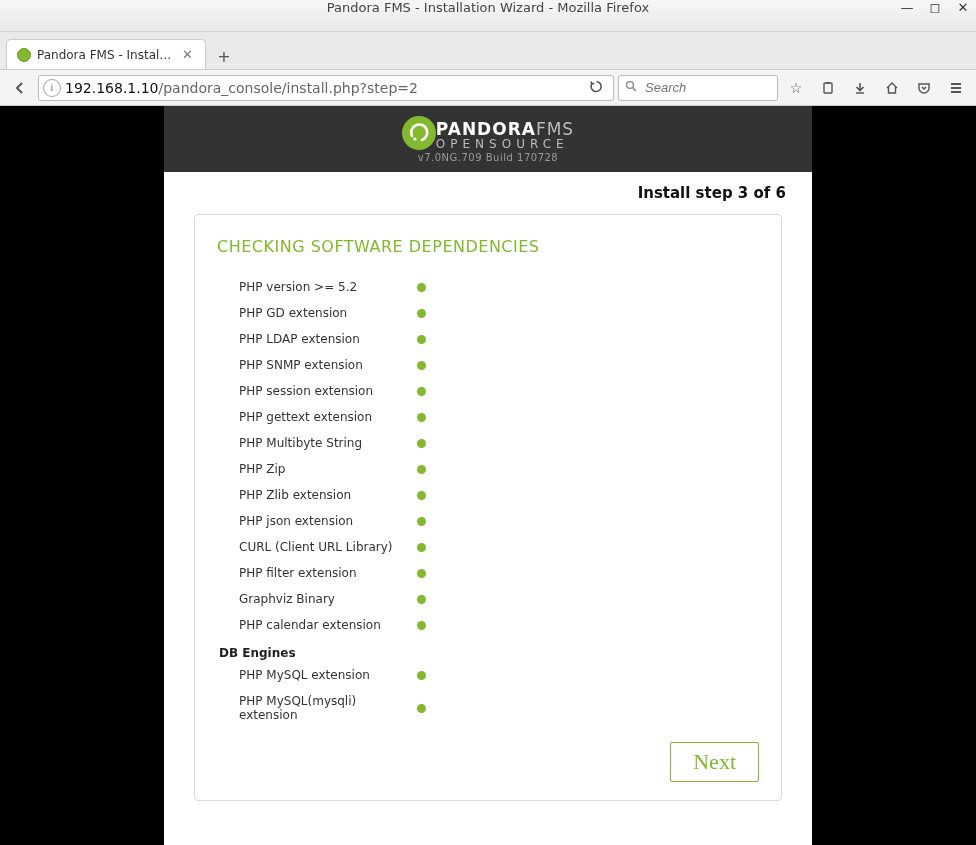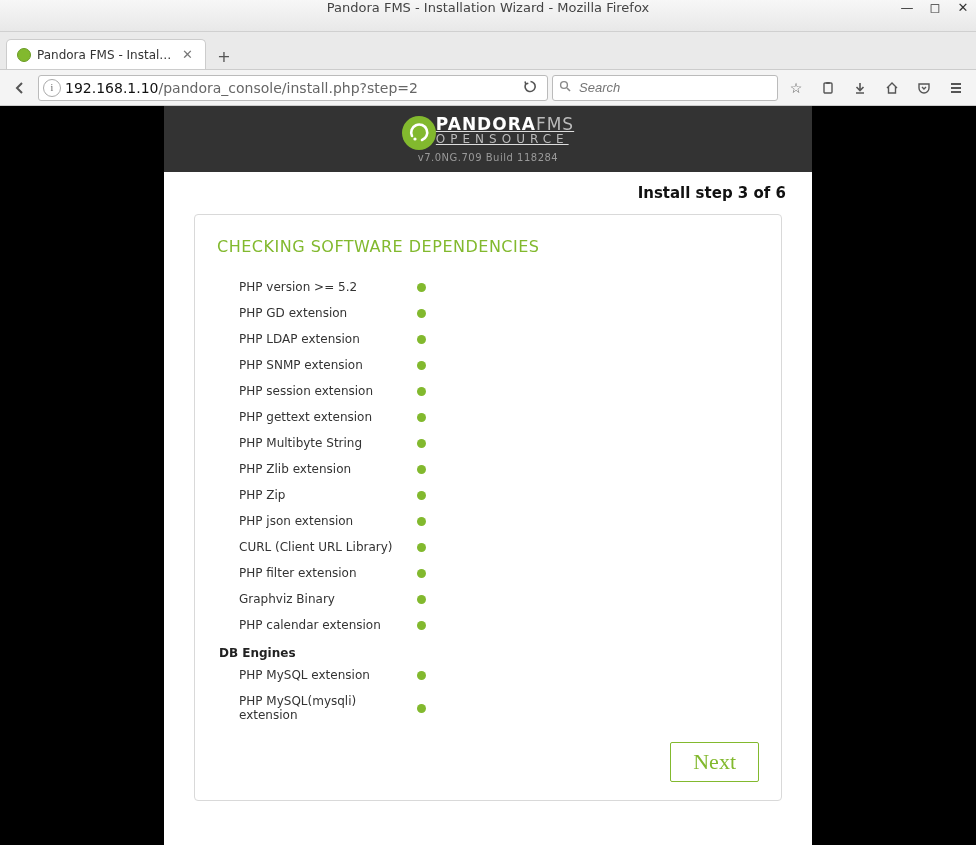--- a/index.html
+++ b/index.html
@@ -98,21 +98,21 @@
     border-radius: 3px;
     height: 26px;
     padding: 0 4px;
     gap: 4px;
   }
   .urlbar .ii { display: flex; align-items: center; justify-content: center; width: 18px; height: 18px; border: 1px solid #aaa; border-radius: 50%; font-size: 10px; color: #666; font-family: Georgia, serif; }
   .urlbar .urltext { flex: 1; font-size: 14px; color: #666; }
   .urlbar .urltext .host { color: #111; }
   .urlbar .reload { color: #555; font-size: 13px; padding: 0 6px; }
   .searchbar {
-    width: 226px;
+    width: 160px;
     display: flex;
     align-items: center;
     background: #fff;
     border: 1px solid #bbb;
     border-radius: 3px;
     height: 26px;
     padding: 0 6px;
     gap: 6px;
   }
   .searchbar input { border: none; outline: none; flex: 1; font-size: 13px; font-style: italic; color: #888; background: transparent; }
@@ -135,23 +135,22 @@
     color: #ddd;
     height: 66px;
     display: flex;
     flex-direction: column;
     align-items: center;
     justify-content: center;
     gap: 2px;
   }
   .brand-logo {
     display: flex;
-    align-items: flex-start;
+    align-items: flex-end;
     gap: 0;
-    text-decoration: underline;
   }
   .brand-circle {
     width: 34px; height: 34px;
     background: #82b92e;
     border-radius: 17px;
     display: flex;
     align-items: center;
     justify-content: center;
     color: #fff;
     font-weight: 700;
@@ -292,21 +291,21 @@
           <svg width="22" height="22" viewBox="0 0 22 22">
               <path d="M4 14 A8 8 0 1 1 14 18" fill="none" stroke="#fff" stroke-width="2.6" stroke-linecap="round"></path>
               <circle cx="7" cy="17" r="1.6" fill="#fff"></circle>
             </svg>
         </div>
         <div class="brand-text">
           <div class="big"><span class="light">PANDORA</span><span class="dim">FMS</span></div>
           <div class="small">OPENSOURCE</div>
         </div>
       </div>
-      <div class="brand-version">v7.0NG.709 Build 118284</div>
+      <div class="brand-version">v7.0NG.709 Build 170728</div>
     </div>
 
     <div class="step-line">Install step 3 of 6</div>
 
     <div class="panel">
       <h2>CHECKING SOFTWARE DEPENDENCIES</h2>
 
       <div id="dep-list">
           <div class="dep-row">
             <div class="label">PHP version &gt;= 5.2</div>
@@ -330,25 +329,25 @@
           </div>
           <div class="dep-row">
             <div class="label">PHP gettext extension</div>
             <span class="dot"></span>
           </div>
           <div class="dep-row">
             <div class="label">PHP Multibyte String</div>
             <span class="dot"></span>
           </div>
           <div class="dep-row">
+            <div class="label">PHP Zip</div>
+            <span class="dot"></span>
+          </div>
+          <div class="dep-row">
             <div class="label">PHP Zlib extension</div>
-            <span class="dot"></span>
-          </div>
-          <div class="dep-row">
-            <div class="label">PHP Zip</div>
             <span class="dot"></span>
           </div>
           <div class="dep-row">
             <div class="label">PHP json extension</div>
             <span class="dot"></span>
           </div>
           <div class="dep-row">
             <div class="label">CURL (Client URL Library)</div>
             <span class="dot"></span>
           </div>

